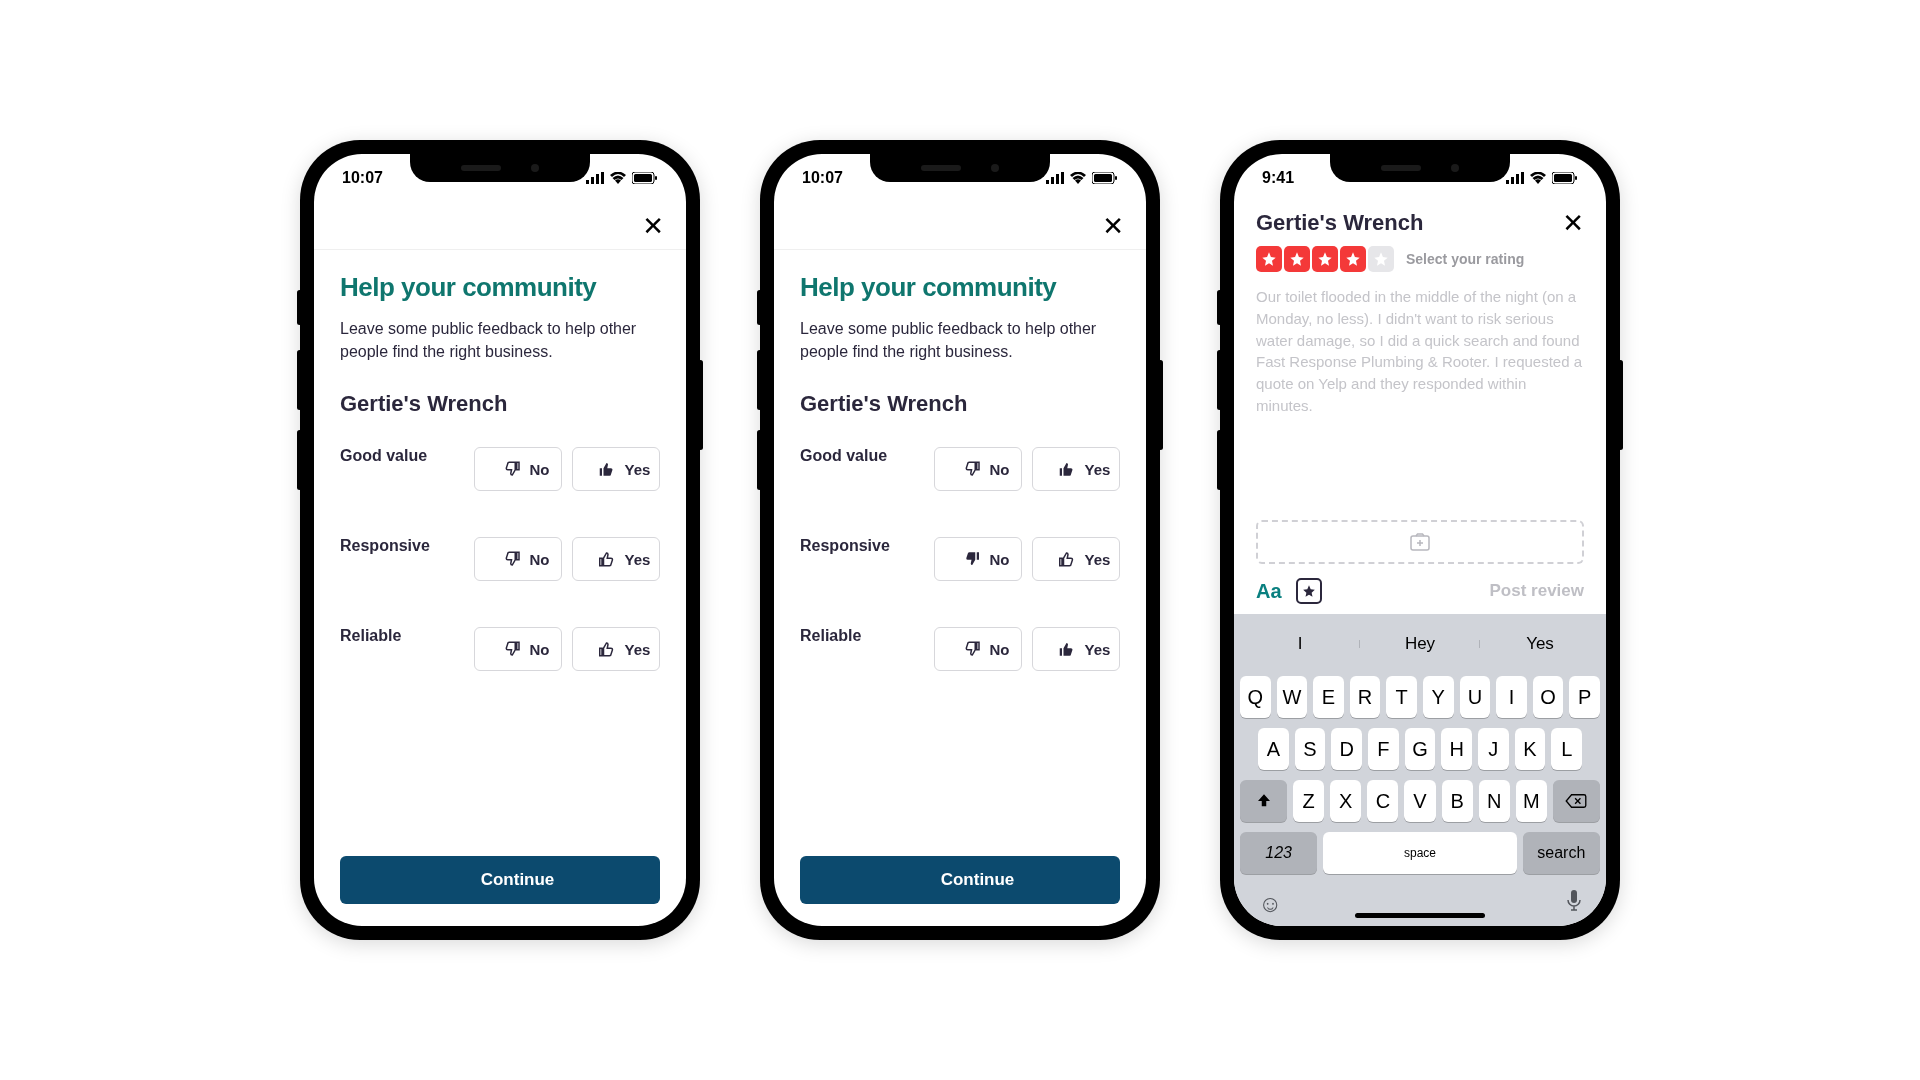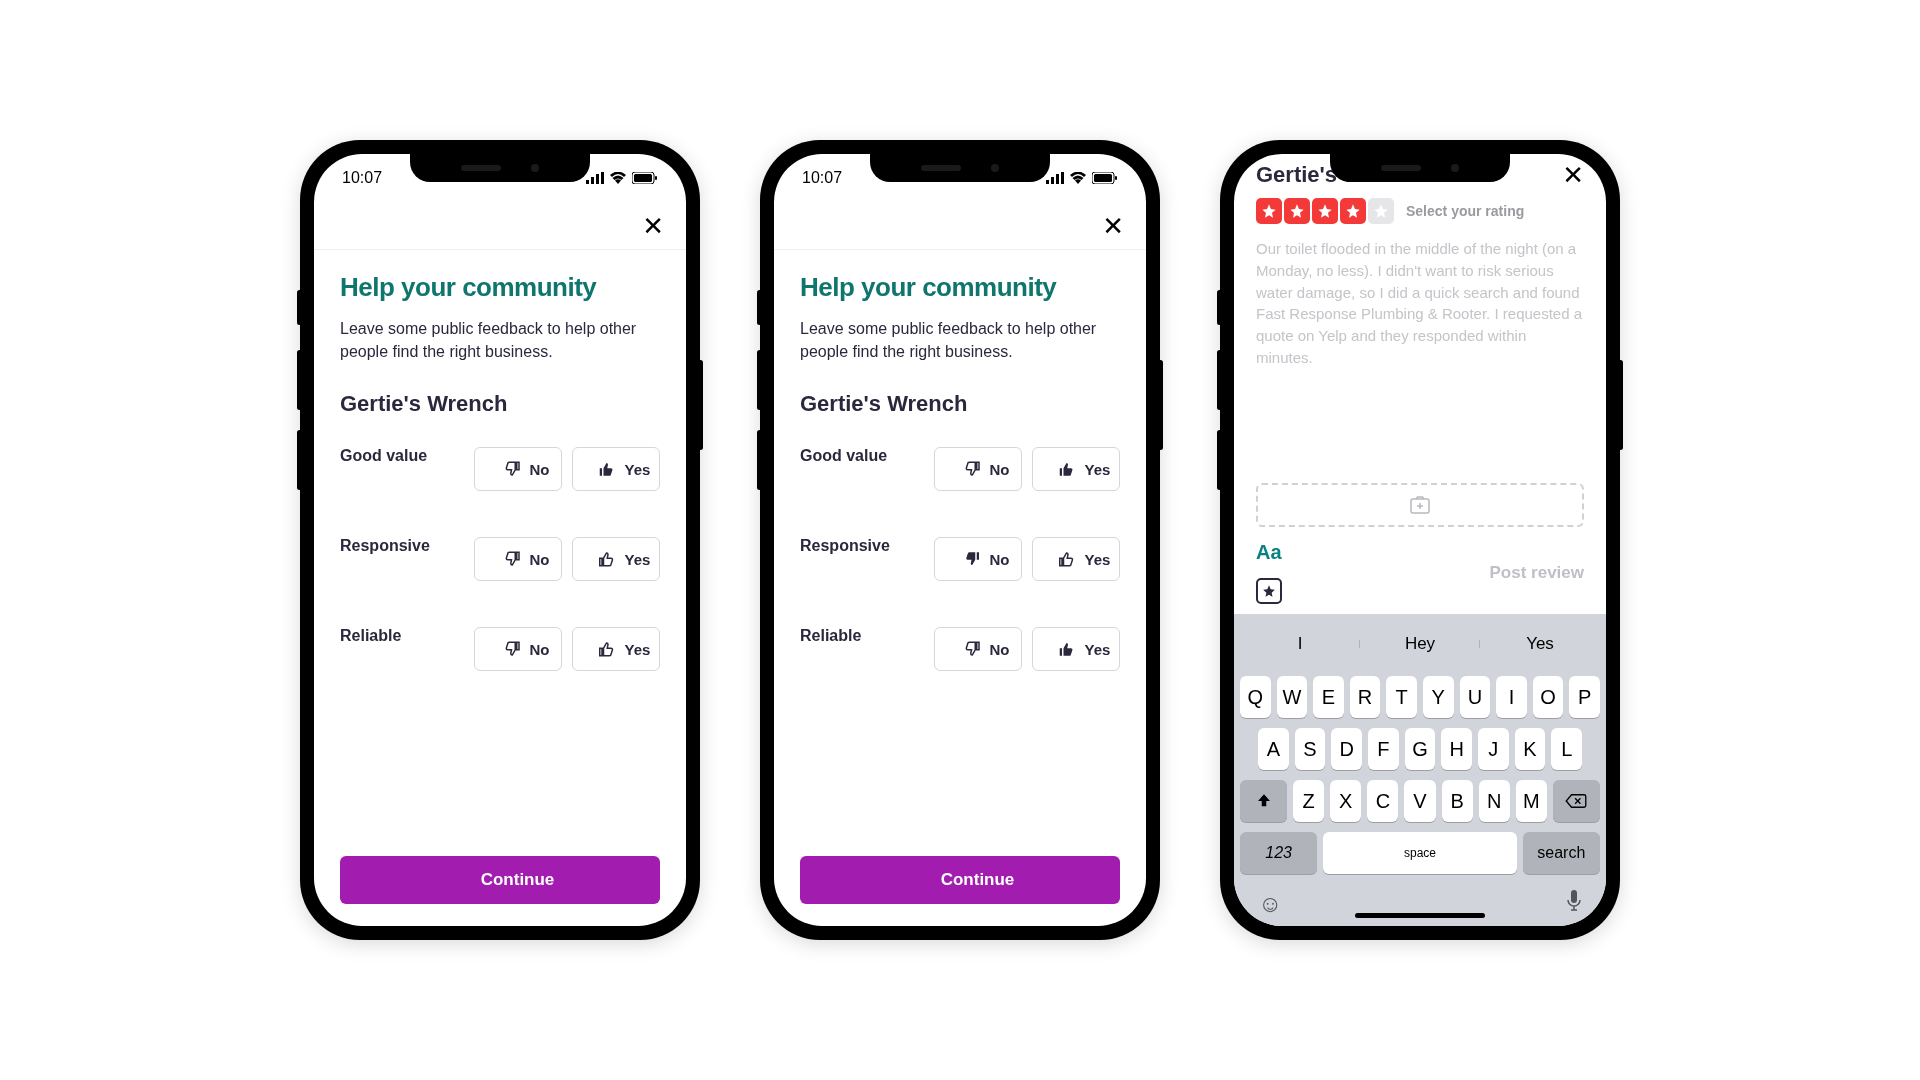--- a/index.html
+++ b/index.html
@@ -47,21 +47,21 @@
     z-index: 5;
     display:flex; align-items:center; justify-content:center; gap:30px;
   }
   .notch::before { content:""; width:40px; height:6px; background:#1a1a1a; border-radius:3px; }
   .notch::after { content:""; width:8px; height:8px; background:#1a1a1a; border-radius:50%; }
   .status-bar {
     height: 48px;
     display:flex; justify-content:space-between; align-items:center;
     padding: 0 28px;
     font-size: 16px;
-    font-weight: 400;
+    font-weight: 700;
     color:#000;
   }
   .status-right { display:flex; gap:6px; align-items:center; }
   .status-right svg { display:block; }
   .topbar {
     height: 48px;
     display:flex;
     align-items:center;
     justify-content:flex-end;
     padding: 0 22px;
@@ -113,21 +113,21 @@
     background:#fff;
     display:flex; align-items:center; justify-content:center; gap:8px;
     font-size:15px; font-weight:600;
     cursor:pointer;
     color:#2b273c;
     padding-left:17px;
   }
   .continue-btn {
     margin-top:auto;
     height: 48px;
-    background: #a21caf;
+    background: #0c4a6e;
     color:#fff;
     border:none;
     border-radius:6px;
     font-size:17px;
     font-weight:600;
     cursor:pointer;
     padding-left:35px;
   }
   
   .review-header {
@@ -161,21 +161,21 @@
     height: 44px;
     border: 2px dashed #d0d0d5;
     border-radius:6px;
     display:flex;align-items:center;justify-content:center;
     color:#b8b8be;
   }
   .toolbar-row {
     display:flex; justify-content:space-between; align-items:center;
     padding: 0 22px 10px 22px;
   }
-  .toolbar-left { display:flex; gap:14px; align-items:flex-start;flex-direction:column; }
+  .toolbar-left { display:flex; gap:14px; align-items:center; }
   .aa { font-size:20px; font-weight:800; color:#0a8080; }
   .star-outline {
     width:26px; height:26px; border:2px solid #2b273c; border-radius:5px;
     display:flex;align-items:center;justify-content:center;
   }
   .post-link { font-size:17px; font-weight:700; color:#bfbfc5; }
   .keyboard {
     background:#d1d4da;
     padding: 8px 6px;
   }
@@ -402,20 +402,39 @@
   </div>
 </div>
 
 <div class="phone">
   <div class="side-btn side-l1"></div>
     <div class="side-btn side-l2"></div>
     <div class="side-btn side-l3"></div>
     <div class="side-btn side-r"></div>
   <div class="screen">
     <div class="notch"></div>
+    <div class="status-bar">
+      <span>9:41</span>
+      <span class="status-right">
+        <svg width="18" height="12" viewBox="0 0 18 12">
+            <rect x="0" y="8" width="3" height="4" fill="#000"></rect>
+            <rect x="5" y="5" width="3" height="7" fill="#000"></rect>
+            <rect x="10" y="2" width="3" height="10" fill="#000"></rect>
+            <rect x="15" y="0" width="3" height="12" fill="#000"></rect>
+          </svg>
+        <svg width="16" height="12" viewBox="0 0 16 12">
+            <path d="M8 12 L5 8.5 Q8 6 11 8.5 Z M2.5 6 Q8 1 13.5 6 L11.5 8 Q8 5 4.5 8 Z M0 3 Q8 -4 16 3 L14 5 Q8 -1 2 5 Z" fill="#000"></path>
+          </svg>
+        <svg width="26" height="12" viewBox="0 0 26 12">
+            <rect x="0" y="0" width="22" height="12" rx="3" fill="none" stroke="#000" stroke-width="1"></rect>
+            <rect x="2" y="2" width="18" height="8" rx="1.5" fill="#000"></rect>
+            <rect x="23" y="4" width="2" height="4" rx="1" fill="#000"></rect>
+          </svg>
+      </span>
+    </div>
     <div class="review-header">
       <div class="review-title">Gertie's Wrench</div>
       <span class="close-x">✕</span>
     </div>
     <div class="rating-row">
       <div class="stars" id="stars3">
           <div class="star filled">
             <svg width="16" height="16" viewBox="0 0 24 24">
               <path d="M12 2l2.9 6.9L22 10l-5.5 4.8L18 22l-6-3.5L6 22l1.5-7.2L2 10l7.1-1.1z"></path>
             </svg>

